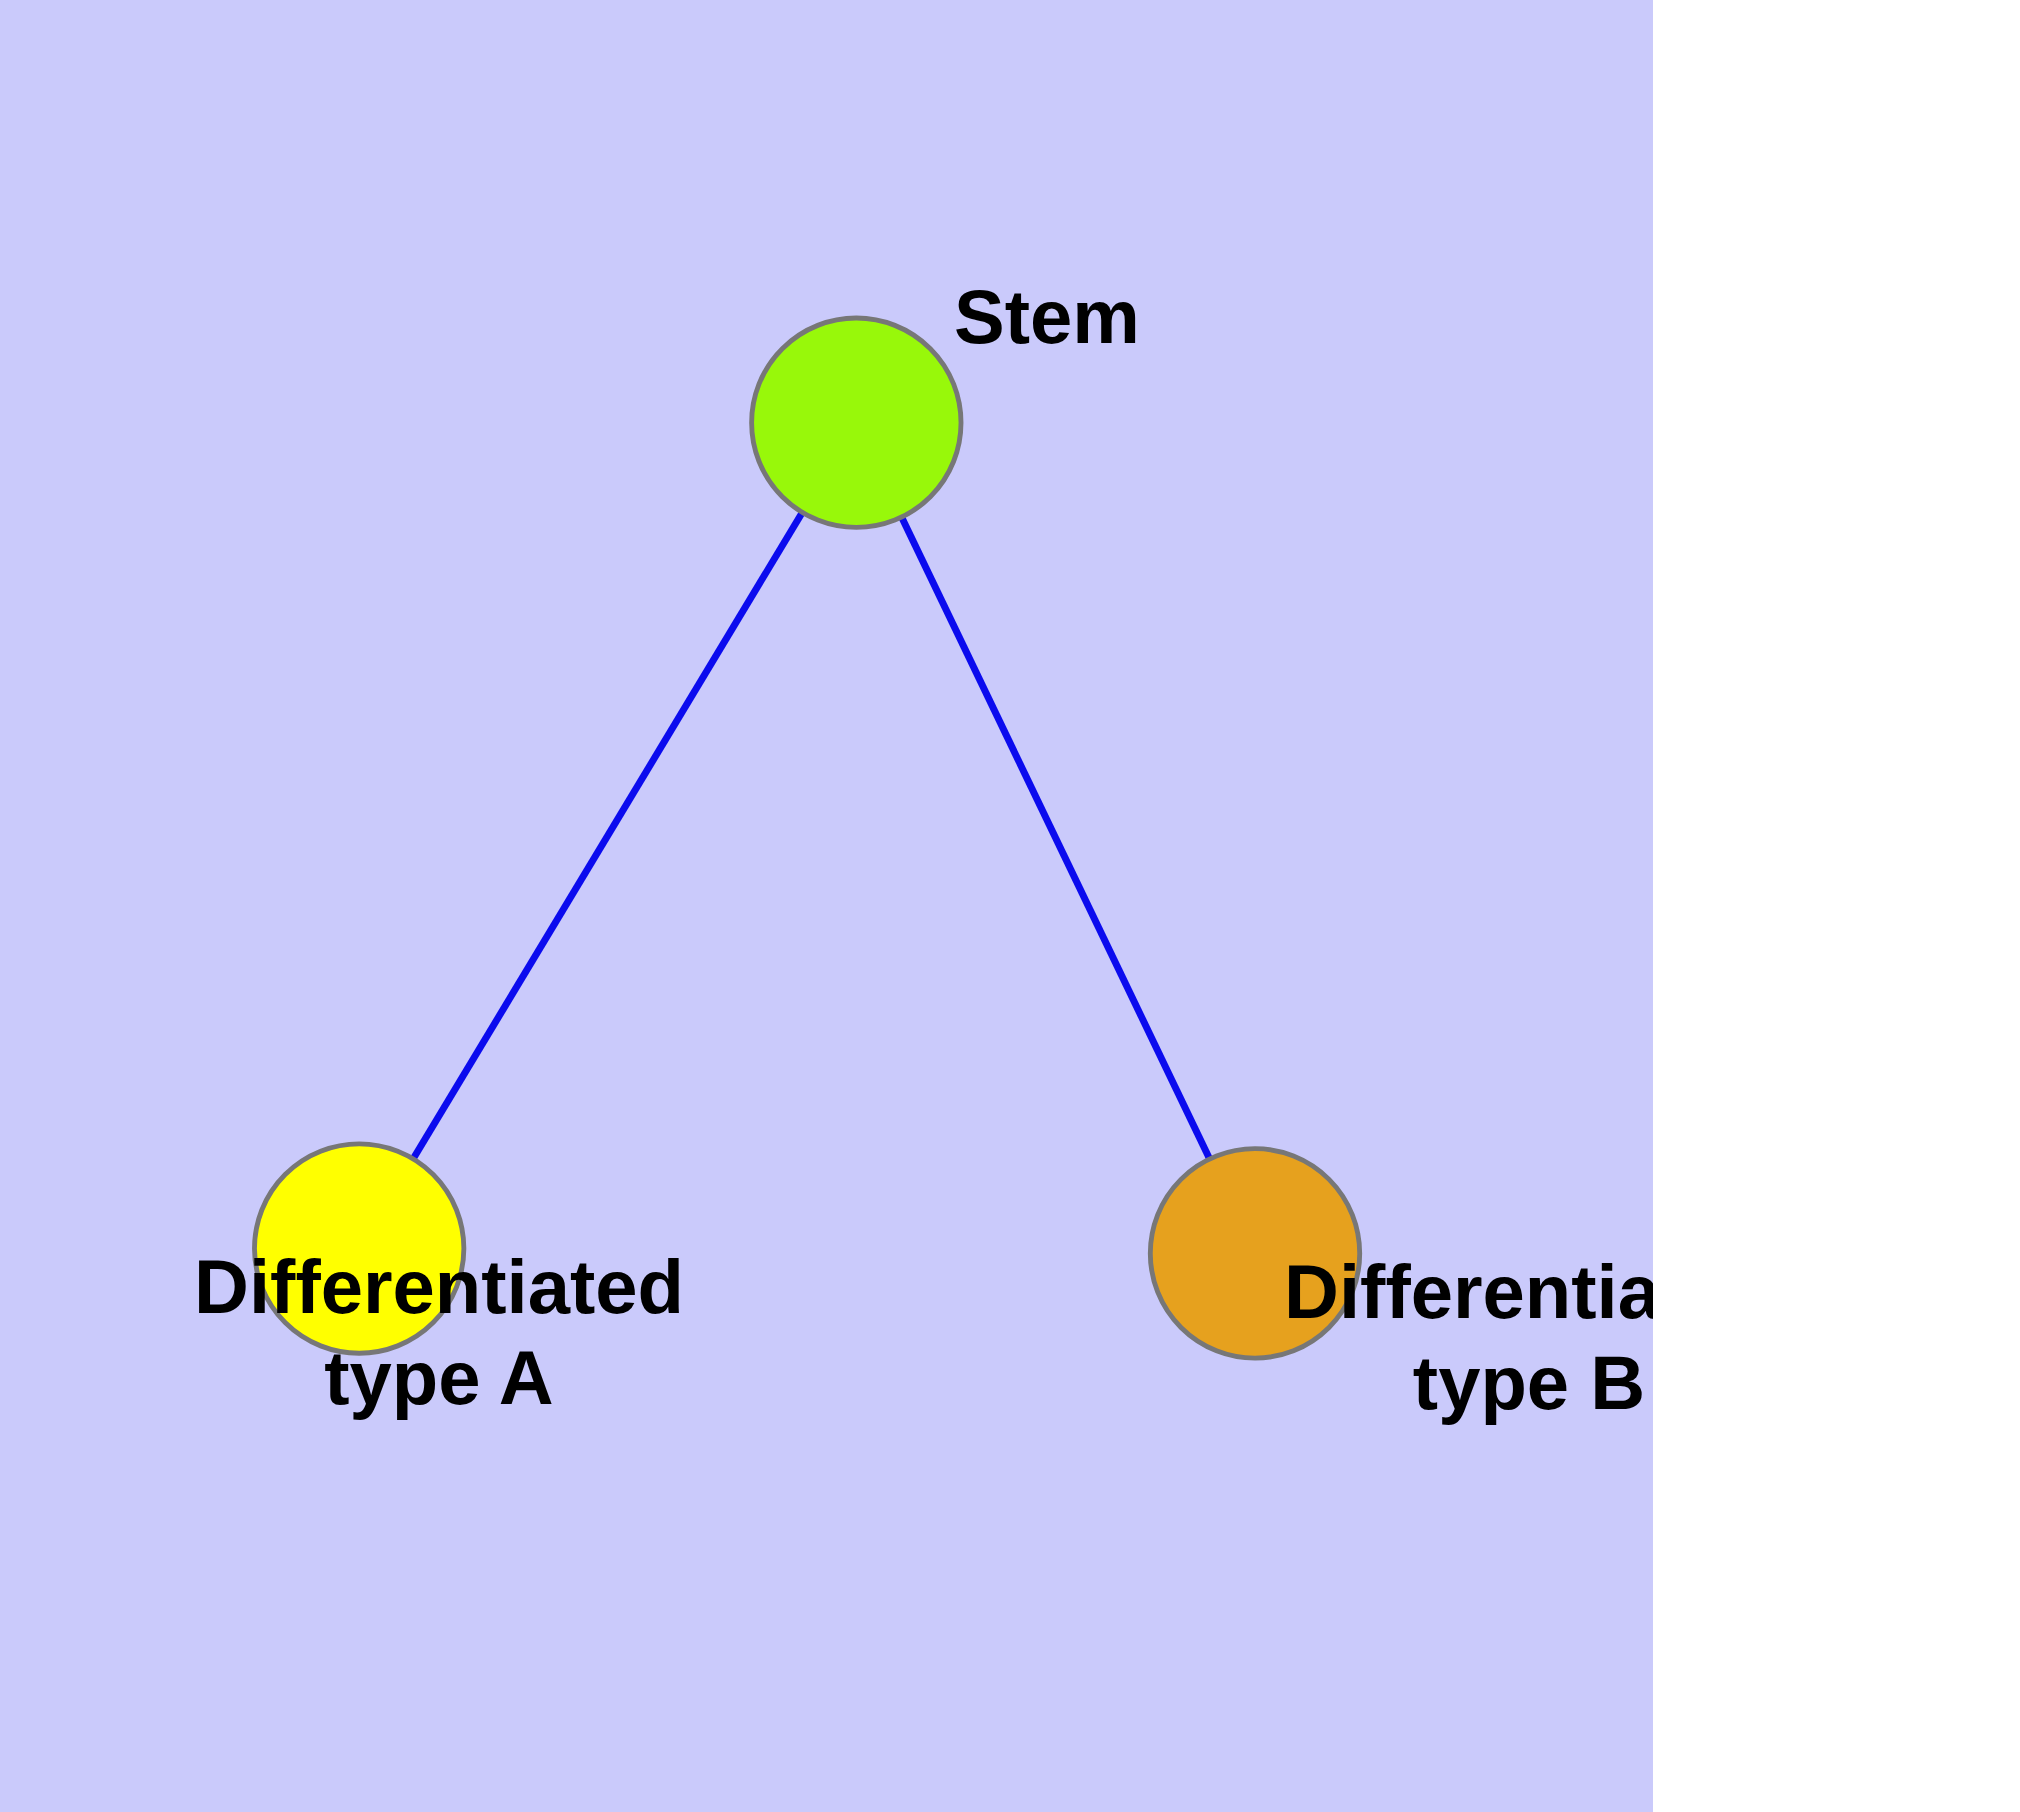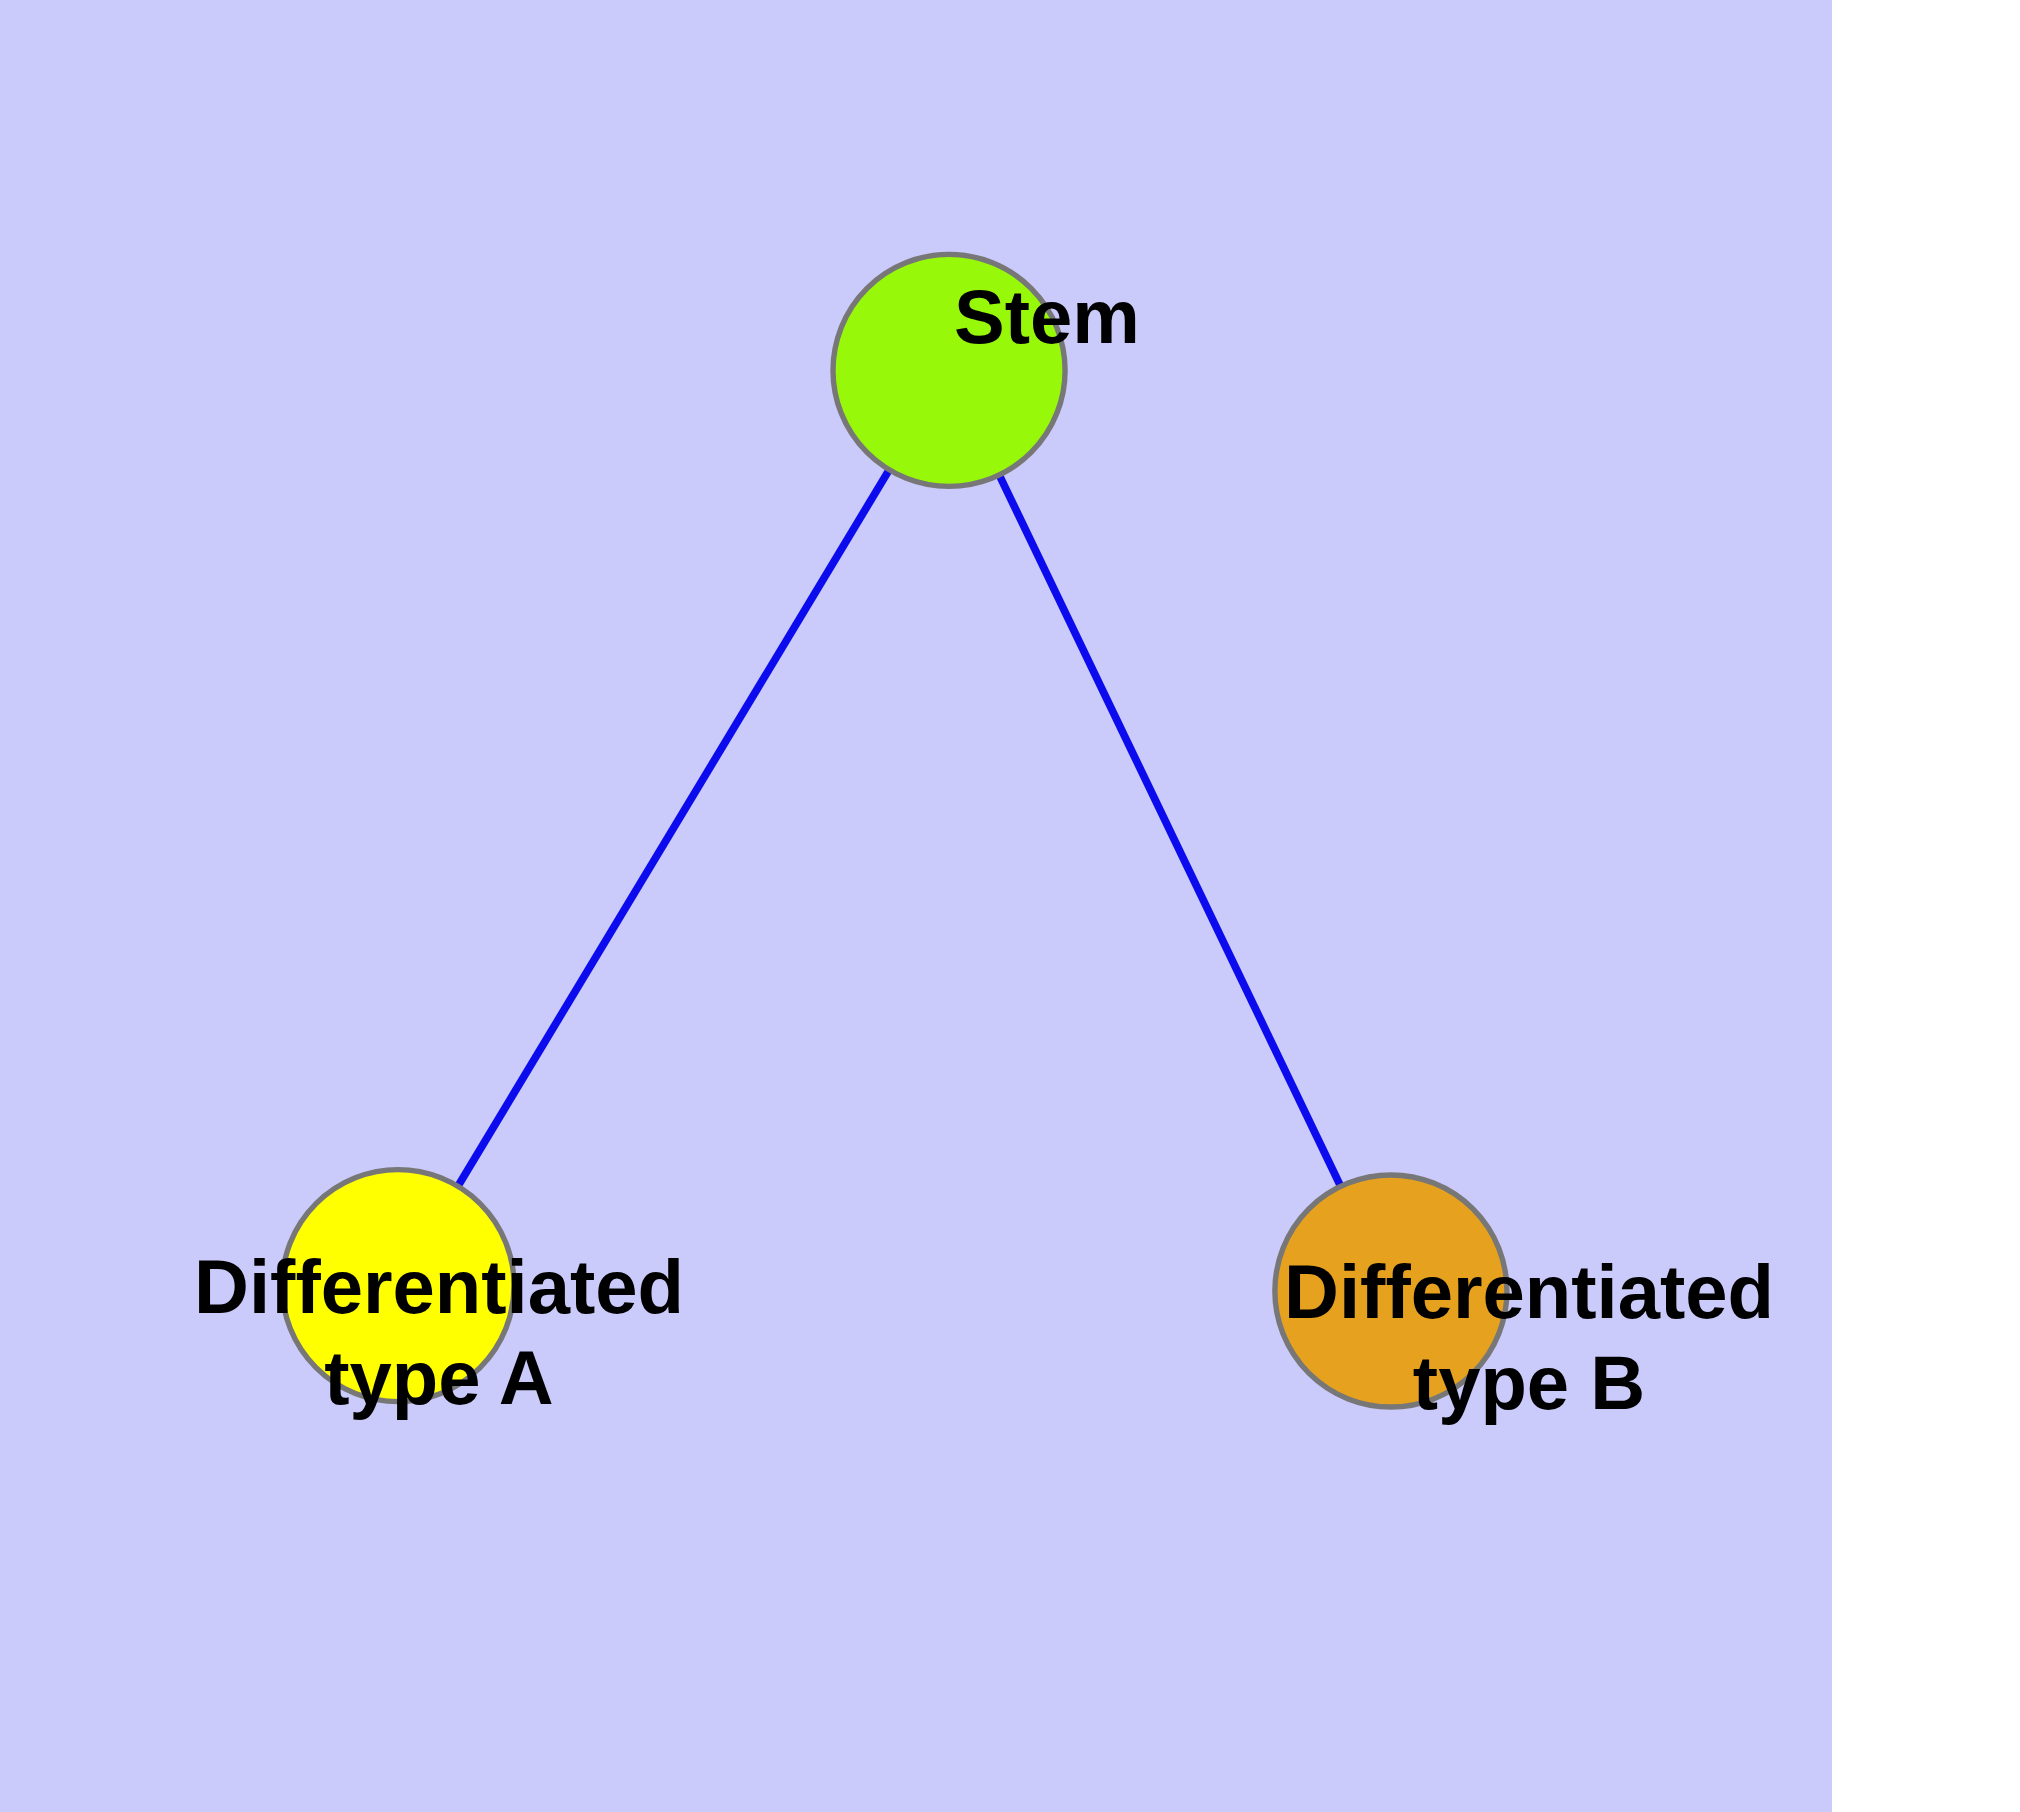--- a/index.html
+++ b/index.html
@@ -1,21 +1,21 @@
 <!DOCTYPE html>
 <html style="font-size:13.6px"><head>
 <meta charset="utf-8">
 <style>
   html, body {
     margin: 0;
     padding: 0;
   }
   .canvas {
     position: relative;
-    width: 1832px;
+    width: 1653px;
     height: 1812px;
     overflow: hidden;
     font-family: "Liberation Sans", sans-serif;
   }
   .graph-svg {
     position: absolute;
     left: 0;
     top: 0;
     width: 100%;
     height: 100%;

